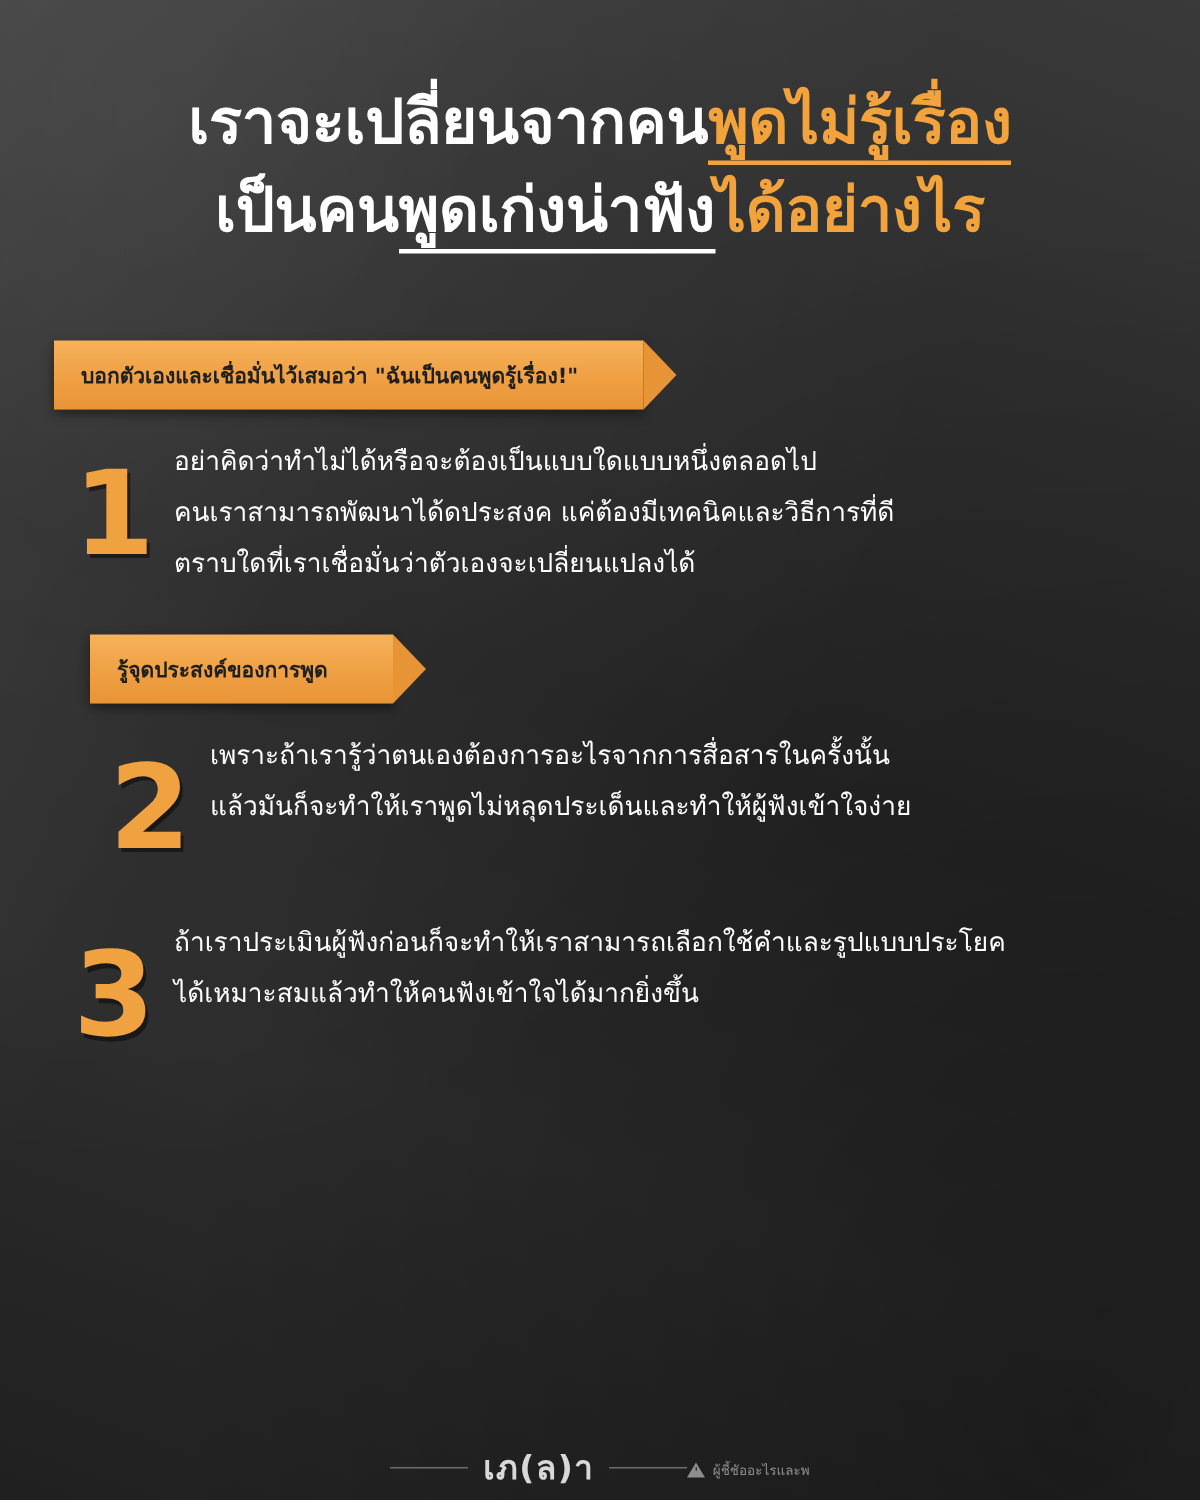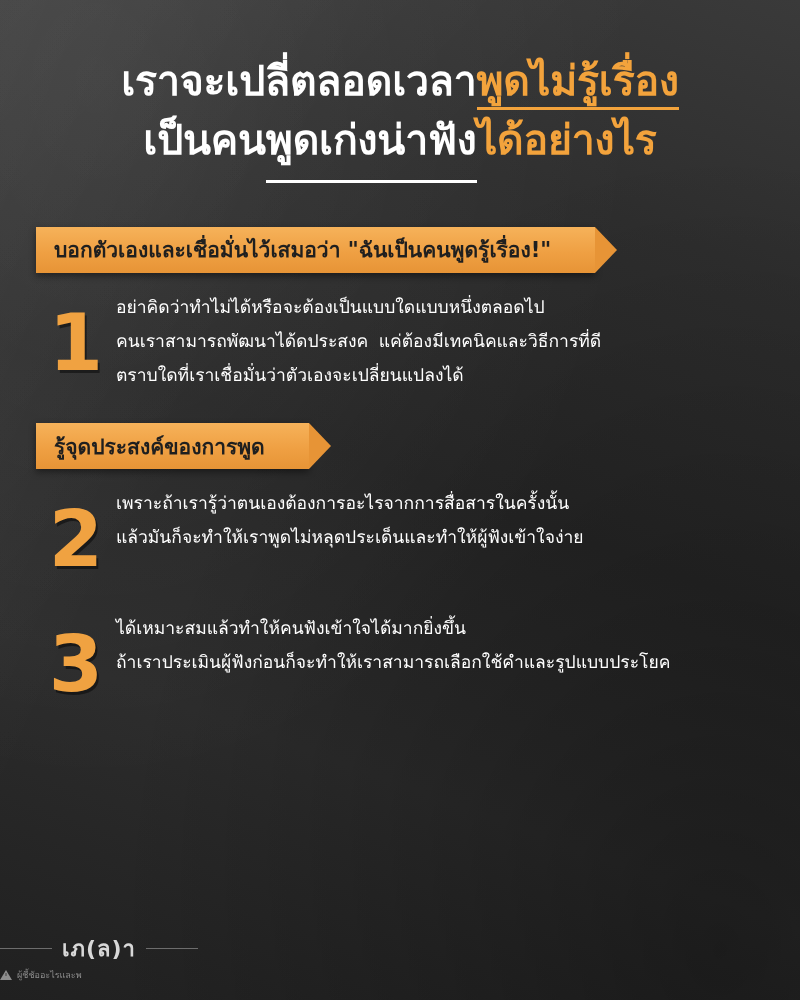--- a/index.html
+++ b/index.html
@@ -51,51 +51,51 @@
   .title-line .white {
     color: #ffffff;
   }
   .title-line .ul {
     border-bottom: 3px solid #f3a33c;
     padding-bottom: 2px;
   }
   .title-line .ul-white {
     color: #ffffff;
     border-bottom: 3px solid #ffffff;
-    padding-bottom: 16px;
+    padding-bottom: 2px;
   }
 
   
   .sections {
     position: relative;
     z-index: 3;
     margin-top: 56px;
   }
   .section {
     position: relative;
   }
   .s1 { margin-top: 0; }
-  .s2 { margin-top: 30px; }
+  .s2 { margin-top: 30px; margin-left: 24px; }
   .s3 { margin-top: 30px; }
 
   
   .banner-wrap {
     position: relative;
     padding-left: 36px;
     height: 46px;
   }
   .banner {
     position: relative;
     display: inline-flex;
     align-items: center;
     height: 46px;
     padding: 0 44px 0 18px;
     background: linear-gradient(180deg, #f6b25a 0%, #efa043 55%, #e79436 100%);
     color: #1f1f1f;
-    font-size: 21px;
+    font-size: 14px;
     font-weight: bold;
     white-space: nowrap;
     box-shadow: 0 3px 7px rgba(0,0,0,0.45);
   }
   .banner::after {
     content: "";
     position: absolute;
     top: 0;
     right: -22px;
     width: 0;
@@ -126,33 +126,31 @@
   .lines {
     flex: 1;
     padding-top: 4px;
     padding-right: 30px;
   }
   .line {
     color: #ffffff;
     font-size: 17.5px;
     line-height: 1.95;
     white-space: nowrap;
-    font-family: Liberation Mono, monospace;
   }
 
   
   .footer {
     position: absolute;
     left: 0;
     right: 0;
-    bottom: 18px;
+    bottom: 4px;
     z-index: 3;
     display: flex;
-    flex-direction: column;
-    align-items: flex-start;
+    align-items: center;
     justify-content: center;
   }
   .logo-row {
     display: flex;
     align-items: center;
     gap: 10px;
   }
   .logo-rule {
     width: 52px;
     height: 1px;
@@ -191,21 +189,21 @@
     clip-path: polygon(40% 0, 60% 0, 60% 60%, 40% 60%);
   }
 </style>
 </head>
 <body>
 
 <div class="poster">
 
   <div class="title-block">
     <div class="title-line">
-      <span class="white">เราจะเปลี่ตลอดเวลา</span><span class="ul">พูดไม่รู้เรื่อง</span>
+      <span class="white">เราจะเปลี่ยนจากคน</span><span class="ul">พูดไม่รู้เรื่อง</span>
     </div>
     <div class="title-line">
       <span class="white">เป็นคน</span><span class="ul-white">พูดเก่งน่าฟัง</span><span>ได้อย่างไร</span>
     </div>
   </div>
 
   <div class="sections">
 
     <div class="section s1">
       <div class="banner-wrap">
@@ -231,22 +229,22 @@
           <div class="line">เพราะถ้าเรารู้ว่าตนเองต้องการอะไรจากการสื่อสารในครั้งนั้น</div>
           <div class="line">แล้วมันก็จะทำให้เราพูดไม่หลุดประเด็นและทำให้ผู้ฟังเข้าใจง่าย</div>
         </div>
       </div>
     </div>
 
     <div class="section s3">
       <div class="row">
         <div class="num">3</div>
         <div class="lines">
+          <div class="line">ถ้าเราประเมินผู้ฟังก่อนก็จะทำให้เราสามารถเลือกใช้คำและรูปแบบประโยค</div>
           <div class="line">ได้เหมาะสมแล้วทำให้คนฟังเข้าใจได้มากยิ่งขึ้น</div>
-          <div class="line">ถ้าเราประเมินผู้ฟังก่อนก็จะทำให้เราสามารถเลือกใช้คำและรูปแบบประโยค</div>
         </div>
       </div>
     </div>
 
   </div>
 
   <div class="footer">
     <div class="logo-row">
       <div class="logo-rule"></div>
       <div class="logo-text">เภ(ล)า</div>

